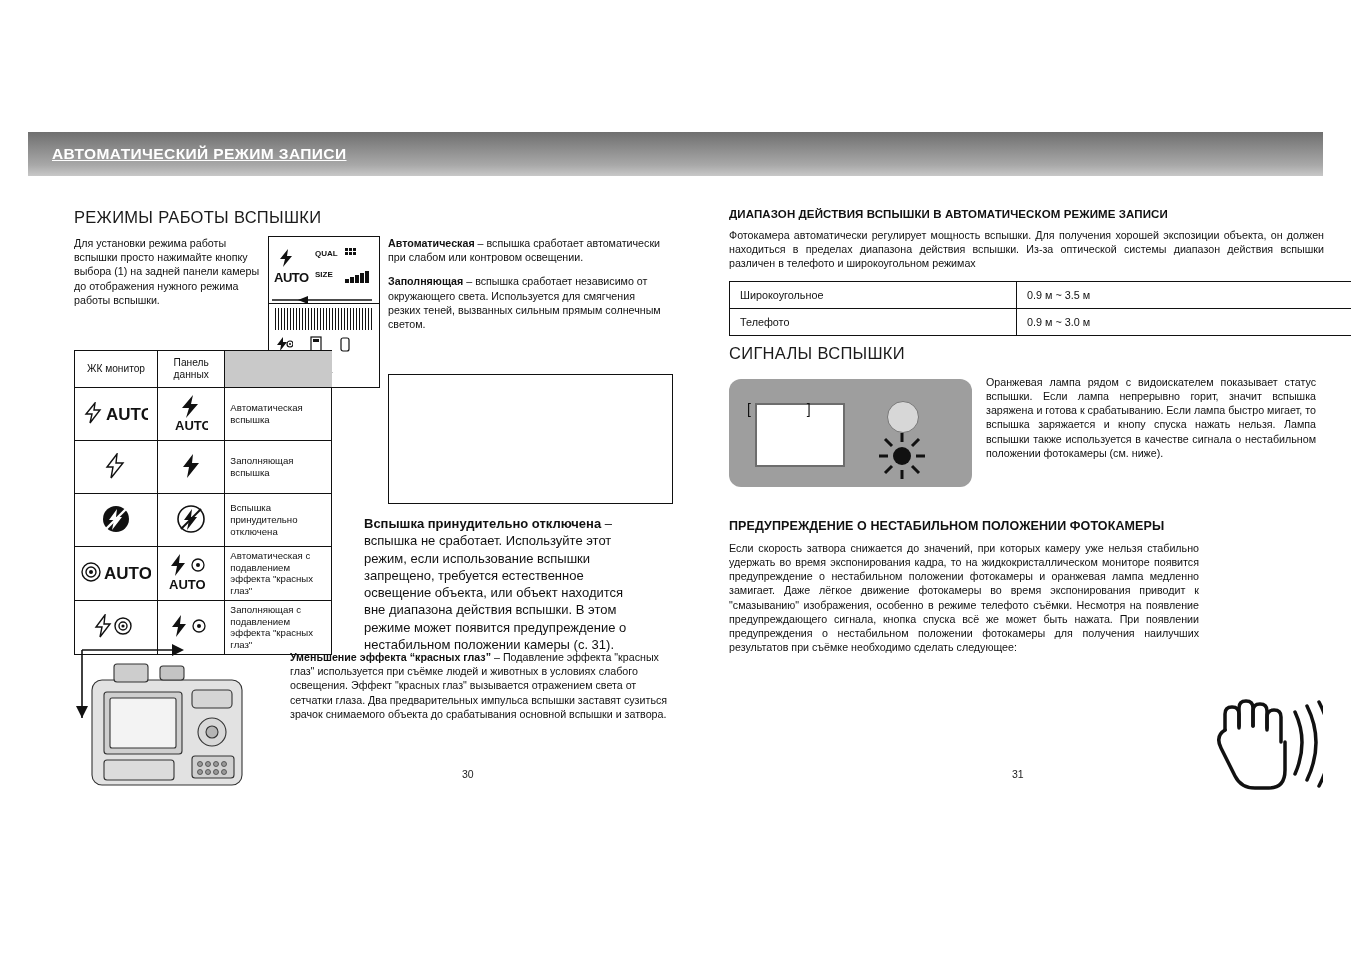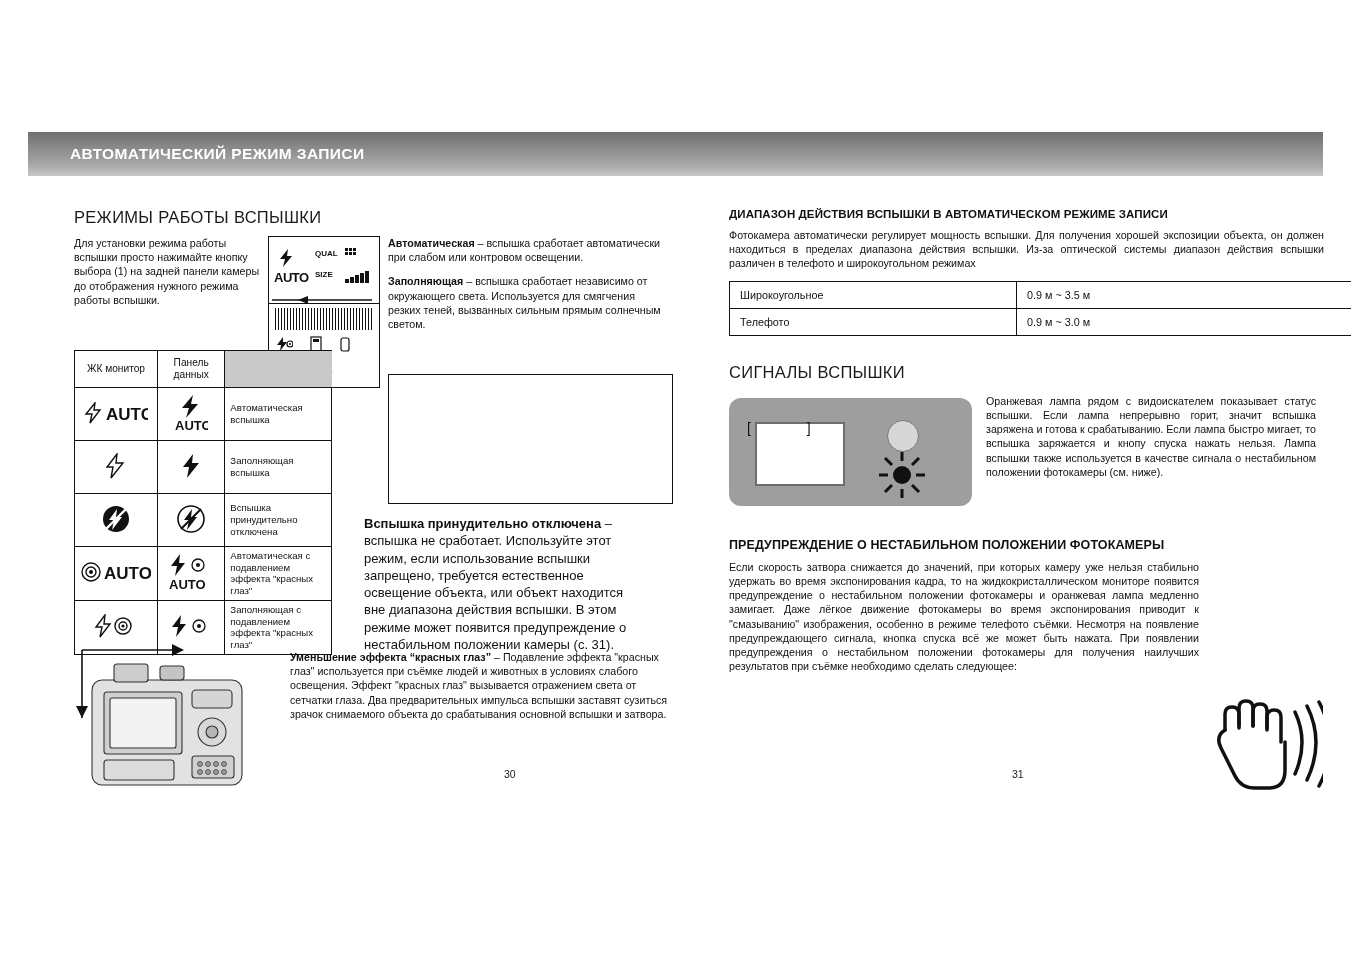--- a/index.html
+++ b/index.html
@@ -30,21 +30,22 @@
     height: 44px;
     background: linear-gradient(to bottom, #6f6f6f 0%, #8a8a8a 35%, #a8a8a8 75%, #c8c8c8 100%);
     display: flex;
     align-items: center;
   }
   .banner-title {
     color: #ffffff;
     font-size: 15.5px;
     font-weight: bold;
     letter-spacing: 0.4px;
-    padding-left: 42px;
+    padding-left: 24px;
+    text-decoration: underline;
   }
   
   .col-left {
     position: absolute;
     left: 74px;
     top: 208px;
     width: 600px;
   }
   .col-right {
     position: absolute;
@@ -314,21 +315,21 @@
   .bullets li:before {
     content: "•";
     position: absolute;
     left: 2px; top: 0;
   }
   .pagenum {
     position: absolute;
     font-size: 10.5px;
     color: #222;
   }
-  .pn-left { left: 462px; top: 768px; margin-left: 42px; }
+  .pn-left { left: 462px; top: 768px; }
   .pn-right { left: 1012px; top: 768px; }
 
   .flex-row { display: flex; gap: 14px; align-items: flex-start; }
 </style>
 </head>
 <body>
 
 <div class="page">
 
   <div class="banner">
@@ -545,21 +546,21 @@
         <td class="lbl">Широкоугольное</td>
         <td class="val">0.9 м ~ 3.5 м</td>
       </tr>
       <tr>
         <td class="lbl">Телефото</td>
         <td class="val">0.9 м ~ 3.0 м</td>
       </tr>
     </tbody>
       </table>
 
-    <h2 class="sec" style="margin-top:27px">СИГНАЛЫ ВСПЫШКИ</h2>
+    <h2 class="sec" style="margin-top:8px">СИГНАЛЫ ВСПЫШКИ</h2>
 
     <div class="flex-row">
       <div class="signal-box">
         <div class="vf"></div>
         <div class="vf-marks">[ ]</div>
         <div class="lamp"></div>
         <svg class="burst" viewBox="0 0 46 46">
           <circle cx="23" cy="23" r="9" fill="#111"></circle>
           <g stroke="#111" stroke-width="3">
             <line x1="23" y1="0" x2="23" y2="9"></line>

